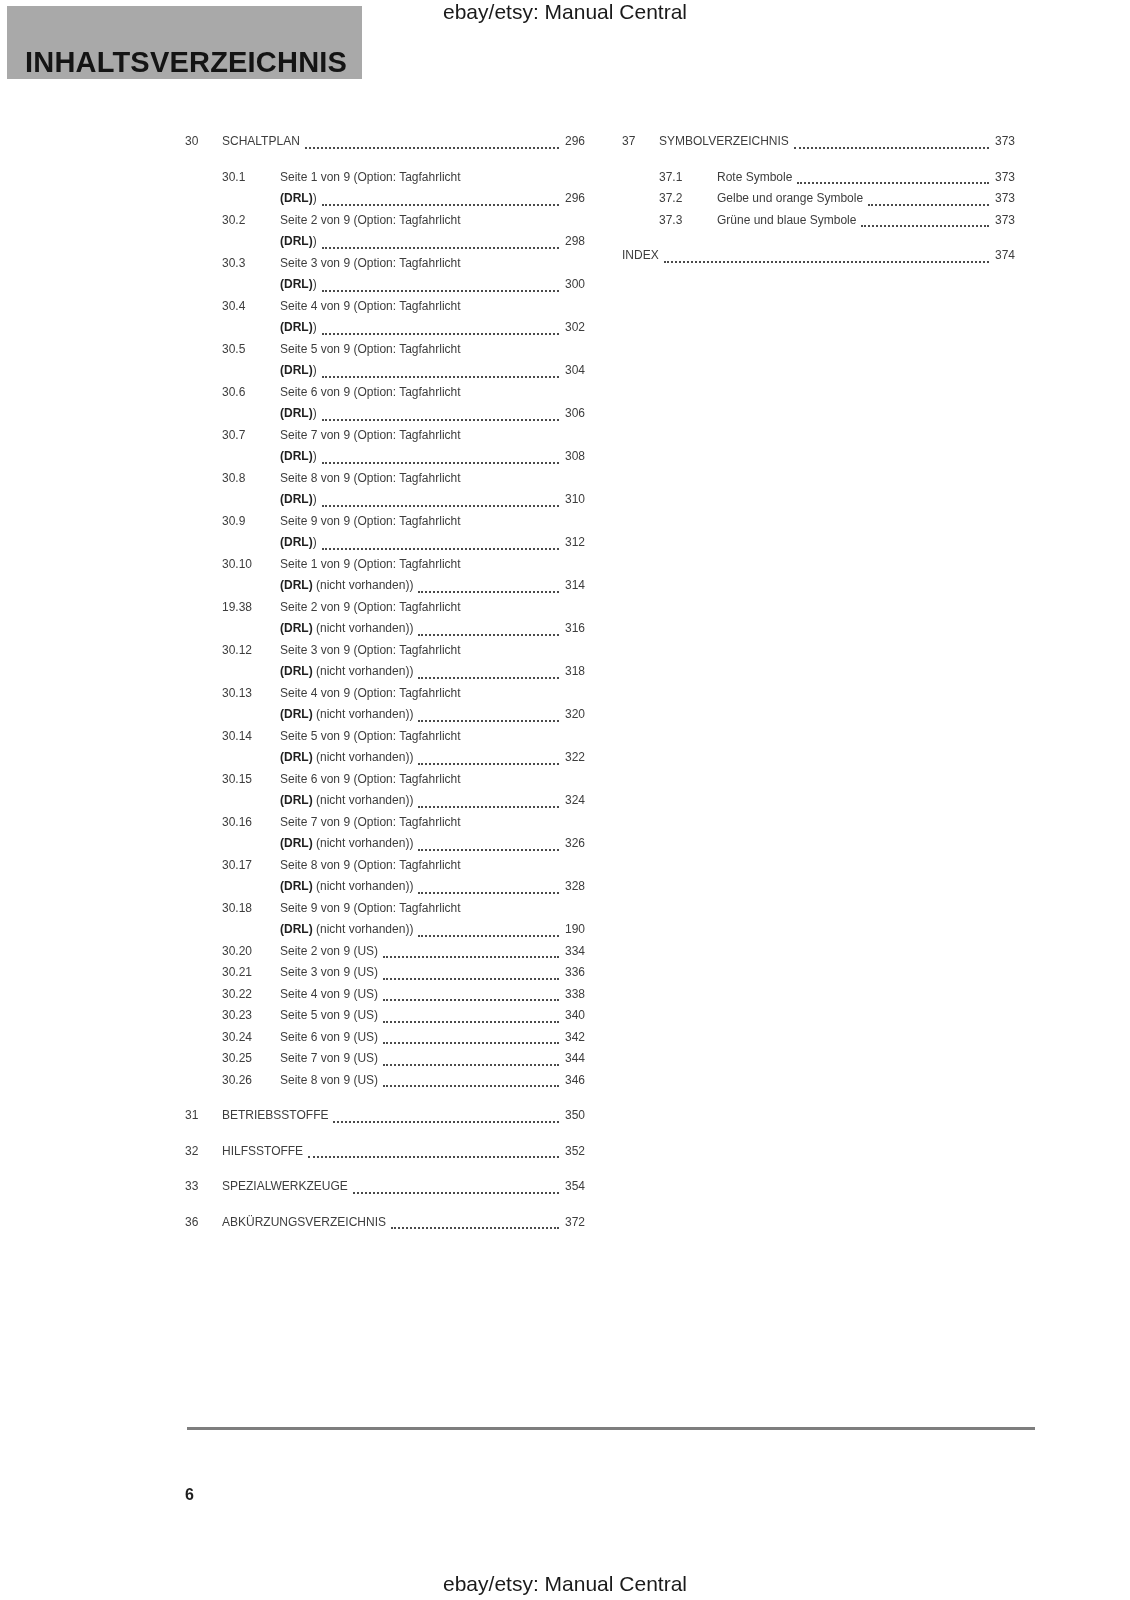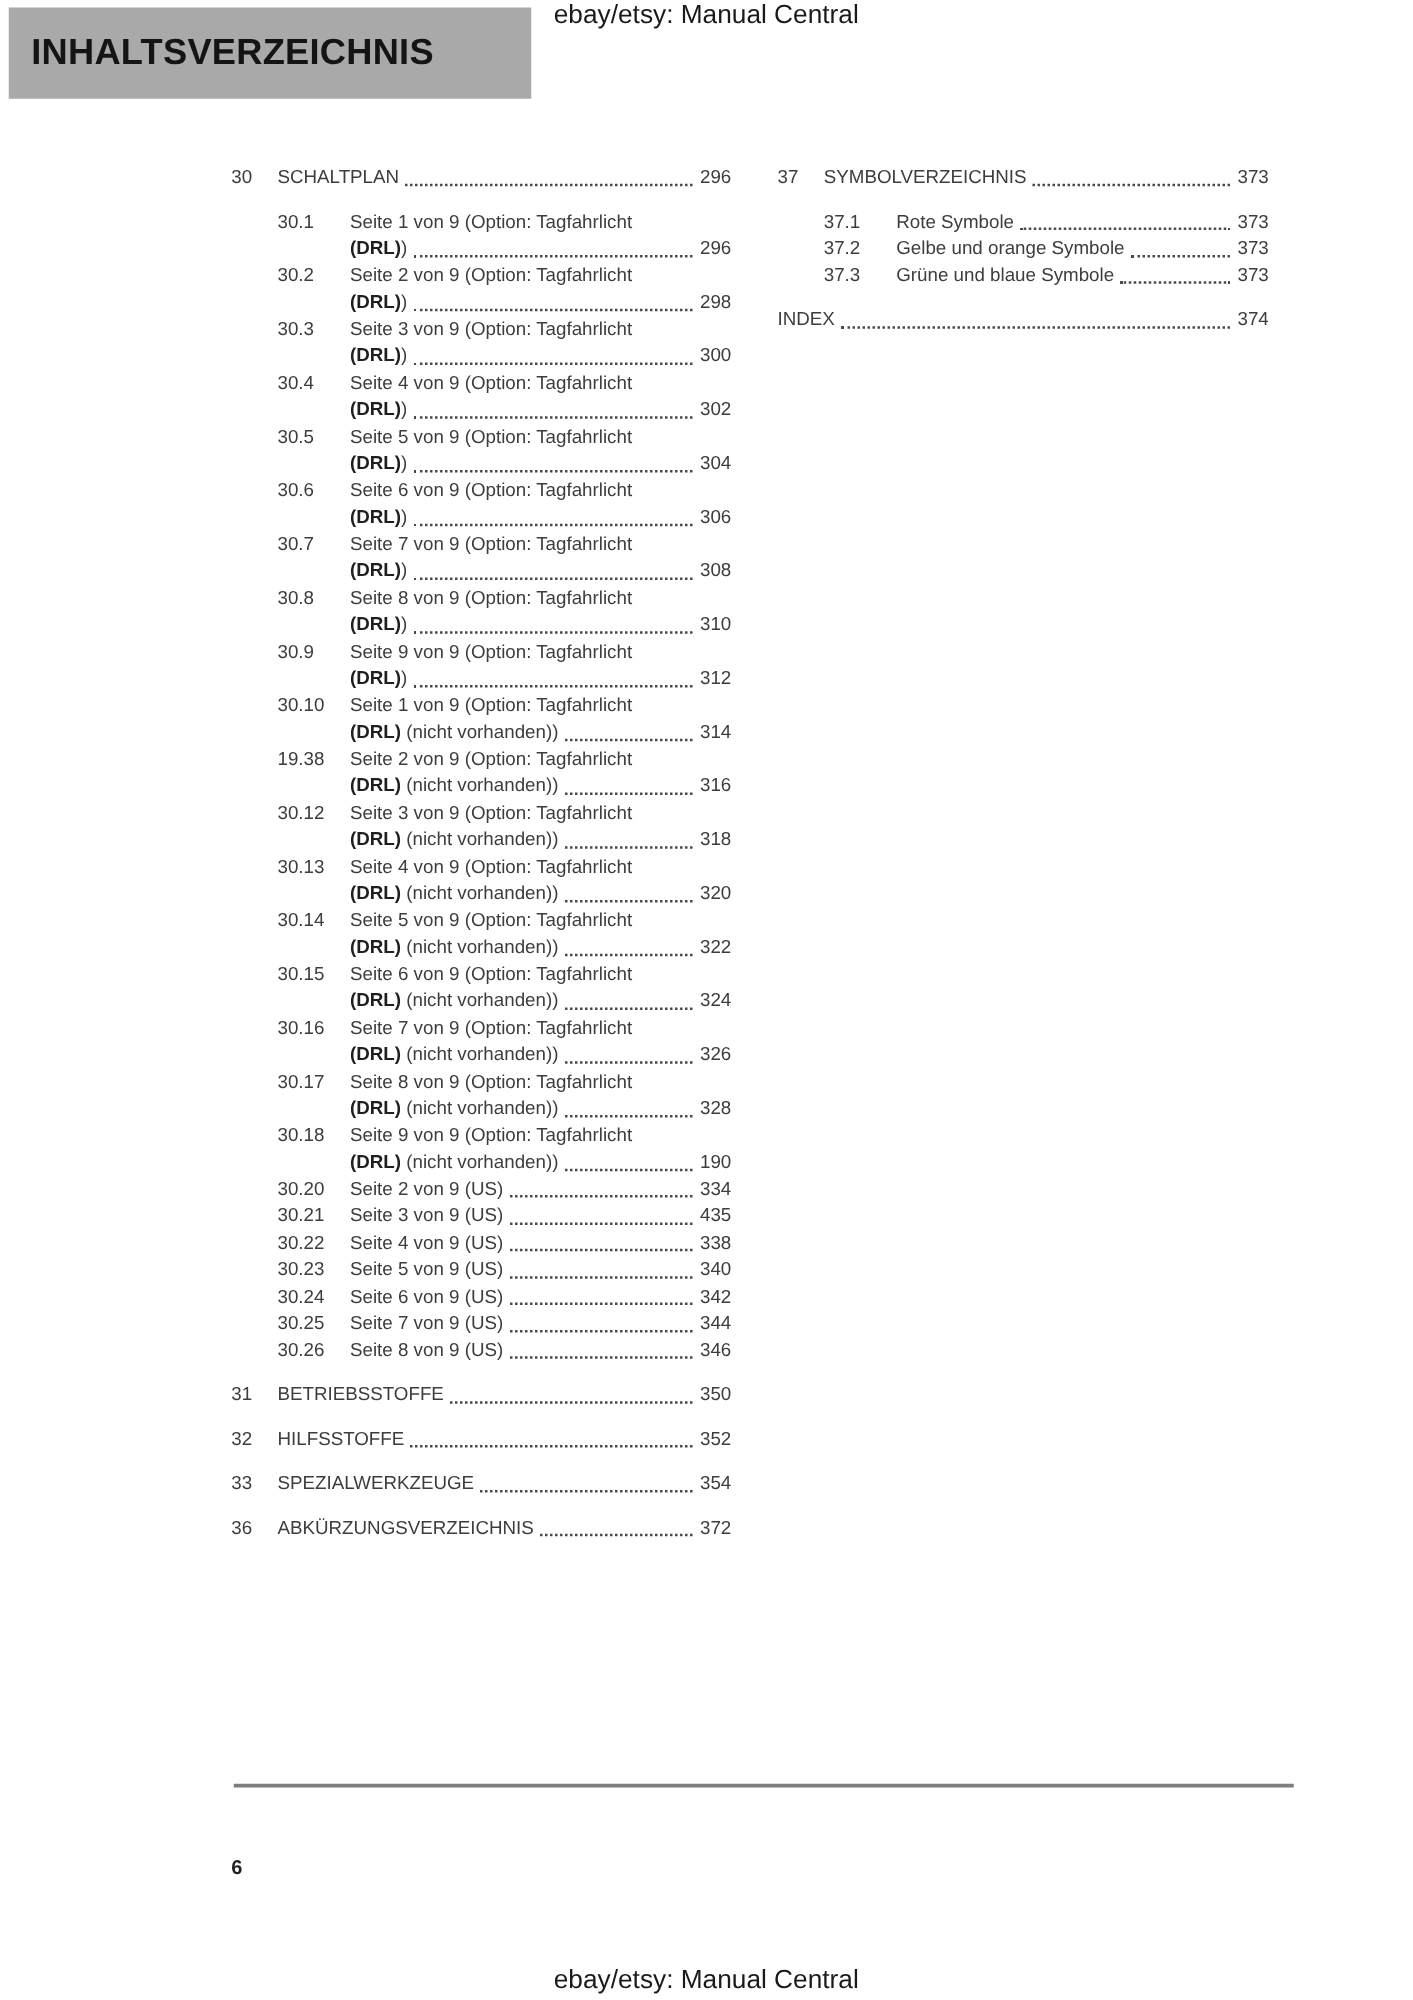--- a/index.html
+++ b/index.html
@@ -19,41 +19,41 @@
     top: 0px; left: 0; width: 100%;
     text-align: center;
     font-size: 21px;
     color: #1a1a1a;
   }
 
   
   .header-box {
     position: absolute;
     left: 7px; top: 6px;
-    width: 418px; height: 73px;
+    width: 355px; height: 73px;
     background: #a9a9a9;
     display: flex;
-    align-items: center;
+    align-items: flex-end;
     padding-left: 18px;
     box-sizing: border-box;
   }
   .header-box .page-title {
     margin: 0;
     font-size: 29px;
     font-weight: bold;
     color: #141414;
     letter-spacing: 0.2px;
     white-space: nowrap;
   }
 
   
   .col {
     position: absolute;
     top: 131px;
-    font-size: 15px;
+    font-size: 12px;
     line-height: 21.5px;
   }
   .col-left  { left: 185px; width: 400px; }
   .col-right { left: 622px; width: 393px; }
 
   .row { display: flex; align-items: flex-start; }
   .row.chapter { margin-top: 14px; }
   .col .row:first-child { margin-top: 0; }
   .row.chapter + .row.sub { margin-top: 14px; }
 
@@ -319,21 +319,21 @@
       <span class="title">Seite 2 von 9 (US)</span>
       <span class="leader"></span>
       <span class="page">334</span>
     </span>
   </div>
     <div class="row sub">
     <span class="num">30.21</span>
     <span class="line">
       <span class="title">Seite 3 von 9 (US)</span>
       <span class="leader"></span>
-      <span class="page">435</span>
+      <span class="page">336</span>
     </span>
   </div>
     <div class="row sub">
     <span class="num">30.22</span>
     <span class="line">
       <span class="title">Seite 4 von 9 (US)</span>
       <span class="leader"></span>
       <span class="page">338</span>
     </span>
   </div>

